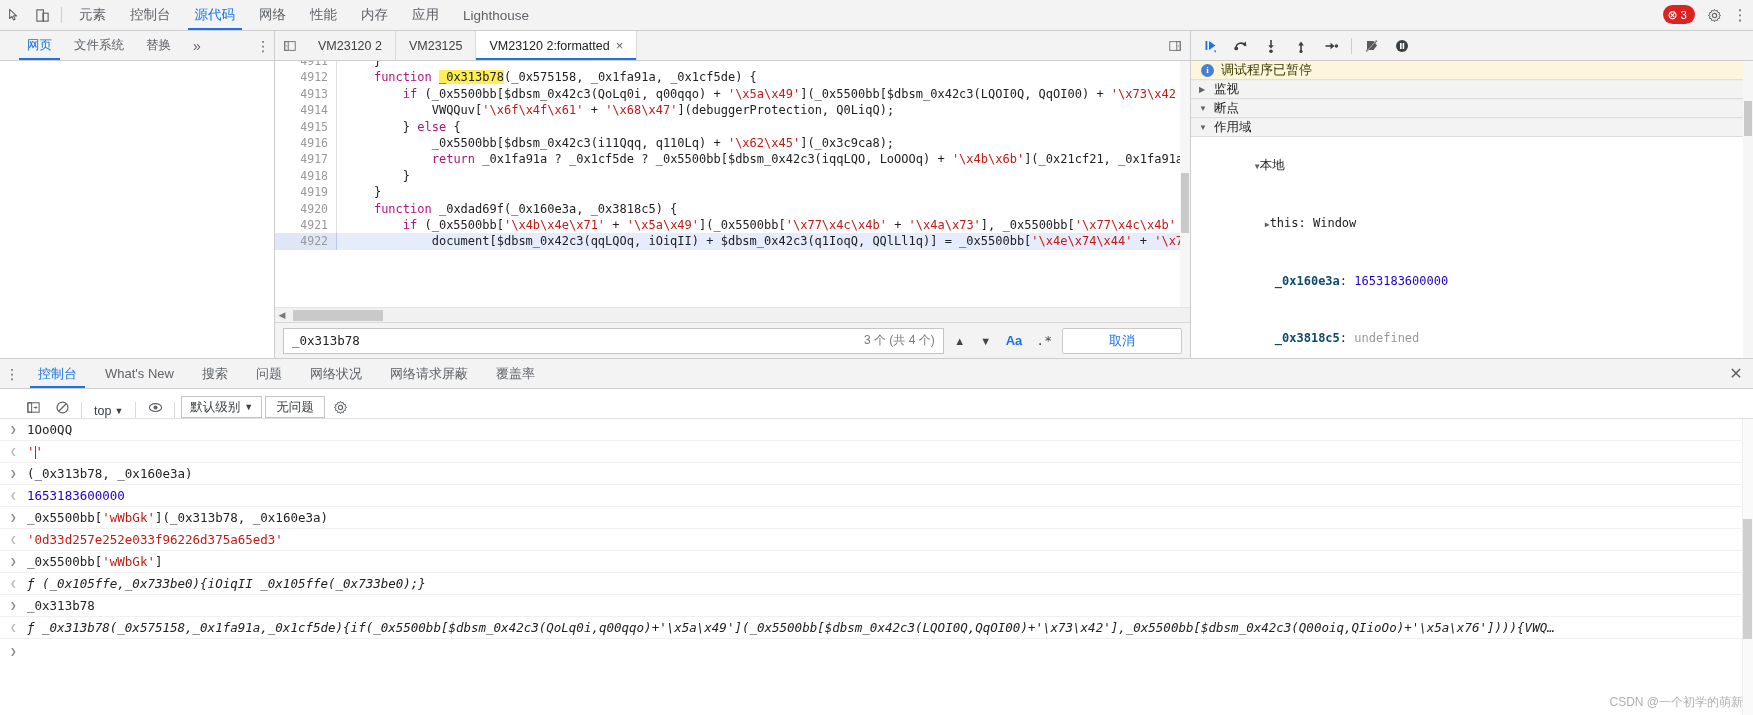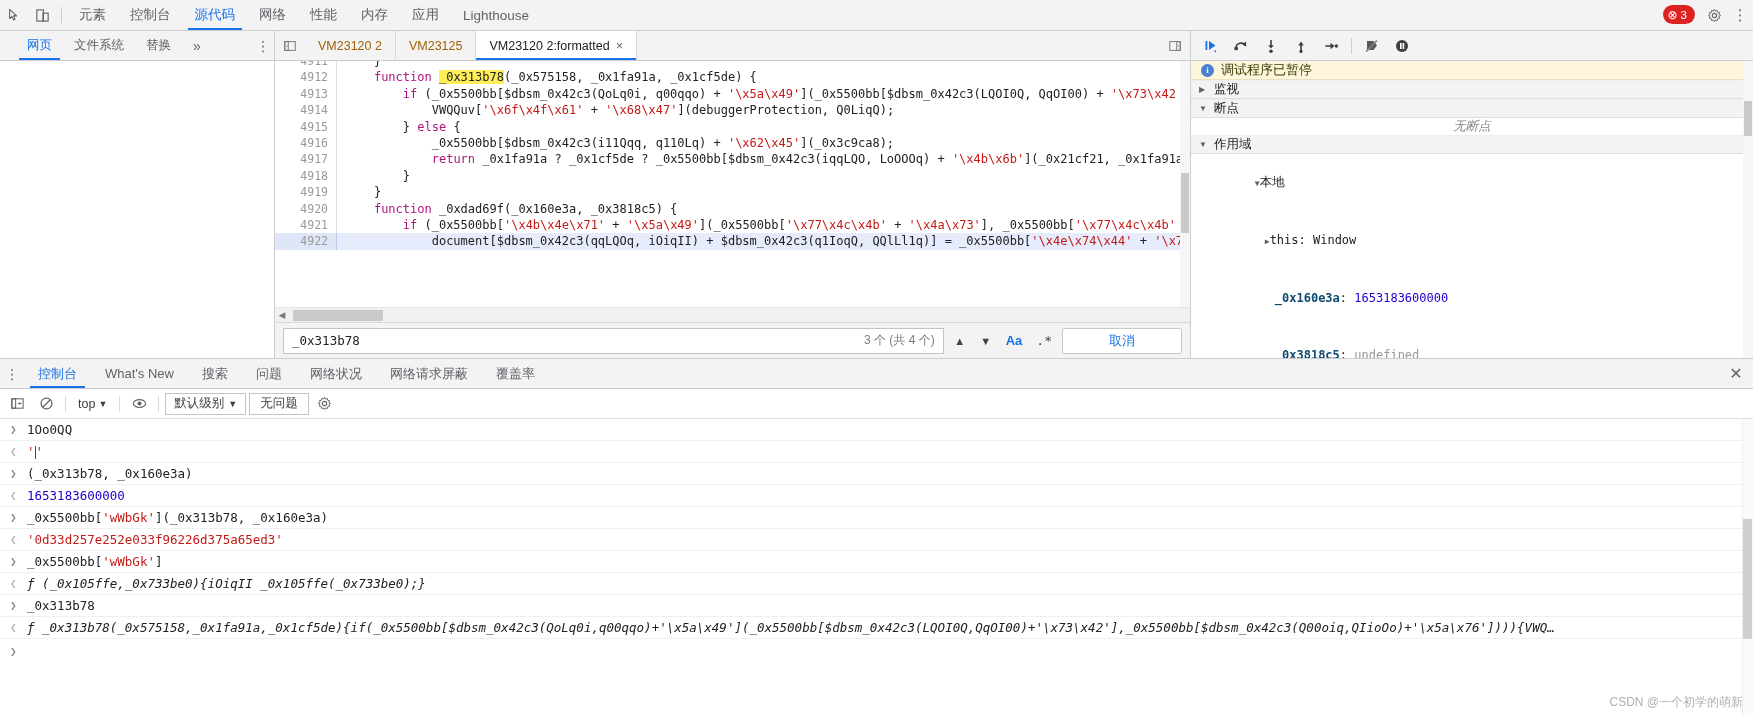--- a/index.html
+++ b/index.html
@@ -56,21 +56,21 @@
   .ntab.active { color: #1a73e8; margin-left: 16px; }
   .ntab.active::after {
     content: ""; position: absolute; left: 3px; right: 3px; bottom: 0;
     height: 2px; background: #1a73e8;
   }
   .kebab { width: 22px; display:flex; align-items:center; justify-content:center; cursor:pointer; color:#5f6368; font-size: 14px; letter-spacing:0; }
 
   .editortabs { flex: 1; display: flex; align-items: stretch; background: #f3f3f3; overflow: hidden; }
   .etab {
     padding: 0 13px; display: flex; align-items: center; gap: 6px;
-    font-size: 12.5px; color: #a16207; cursor: pointer; position: relative;
+    font-size: 12.5px; color: #404040; cursor: pointer; position: relative;
     border-right: 1px solid #dadada; white-space: nowrap;
   }
   .etab.active { background: #ffffff; color: #202124; }
   .etab.active::after {
     content:""; position:absolute; left:0; right:0; bottom:0; height:2px; background:#1a73e8;
   }
   .etab .closex { font-size: 13px; color: #5f6368; }
   .panel-toggle { width: 30px; display:flex; align-items:center; justify-content:center; cursor:pointer; }
 
   .dbgtoolbar {
@@ -174,21 +174,21 @@
 
   
   .drawer { flex:1; display:flex; flex-direction:column; border-top:1px solid #cdcdcd; background:#fff; min-height:0; }
   .drawer-tabs { height:30px; min-height:30px; display:flex; align-items:stretch; background:#f3f3f3; border-bottom:1px solid #cdcdcd; }
   .dkebab { width:24px; display:flex; align-items:center; justify-content:center; color:#5f6368; cursor:pointer; font-size:14px; }
   .dtab { padding: 0 14px; display:flex; align-items:center; font-size:13px; color:#5f6368; cursor:pointer; position:relative; white-space:nowrap; }
   .dtab.active { color:#1a73e8; }
   .dtab.active::after { content:""; position:absolute; left:6px; right:6px; bottom:0; height:2px; background:#1a73e8; }
   .dclose { width:34px; display:flex; align-items:center; justify-content:center; color:#5f6368; font-size:16px; cursor:pointer; }
 
-  .console-toolbar { height:30px; min-height:30px; display:flex; align-items:center; gap:3px; padding: 0 4px; background:#fff; border-bottom:1px solid #e0e0e0; }
+  .console-toolbar { height:30px; min-height:30px; display:flex; align-items:flex-end; gap:3px; padding: 0 20px; background:#fff; border-bottom:1px solid #e0e0e0; }
   .ct-btn { width:26px; height:22px; display:flex; align-items:center; justify-content:center; cursor:pointer; border-radius:2px; }
   .ctx-select { display:flex; align-items:center; gap:3px; font-size:12.5px; color:#3c4043; padding: 0 6px; cursor:pointer; }
   .ct-sep { width:1px; height:16px; background:#dadada; margin: 0 3px; }
   .filterbox { flex:1; height:22px; border:1px solid #c4c4c4; background:#fff; display:flex; align-items:center; padding: 0 8px; color:#9aa0a6; font-size:12.5px; }
   .lvl-select { display:flex; align-items:center; gap:4px; border:1px solid #c4c4c4; height:22px; padding: 0 8px; font-size:12.5px; color:#3c4043; cursor:pointer; }
   .noissues { border:1px solid #c4c4c4; height:22px; padding: 0 10px; display:flex; align-items:center; font-size:12.5px; color:#3c4043; cursor:pointer; }
 
   .console-log { flex:1; overflow:hidden; background:#fff; position:relative; }
   .logrow {
     display:flex; align-items:flex-start; gap:6px;
@@ -412,21 +412,20 @@
 
       <div class="secthead">
         <span class="tri">▶</span>
         <span>监视</span>
       </div>
 
       <div class="secthead">
         <span class="tri">▼</span>
         <span>断点</span>
       </div>
-      <div class="emptynote">无断点</div>
 
       <div class="secthead">
         <span class="tri">▼</span>
         <span>作用域</span>
       </div>
 
       <div class="scoperow" style="padding-left:6px;">
         <span class="tri2">▼</span><span style="font-family:'Liberation Sans',sans-serif;font-size:12.5px;">本地</span>
       </div>
       <div class="scoperow" style="padding-left:16px;">

